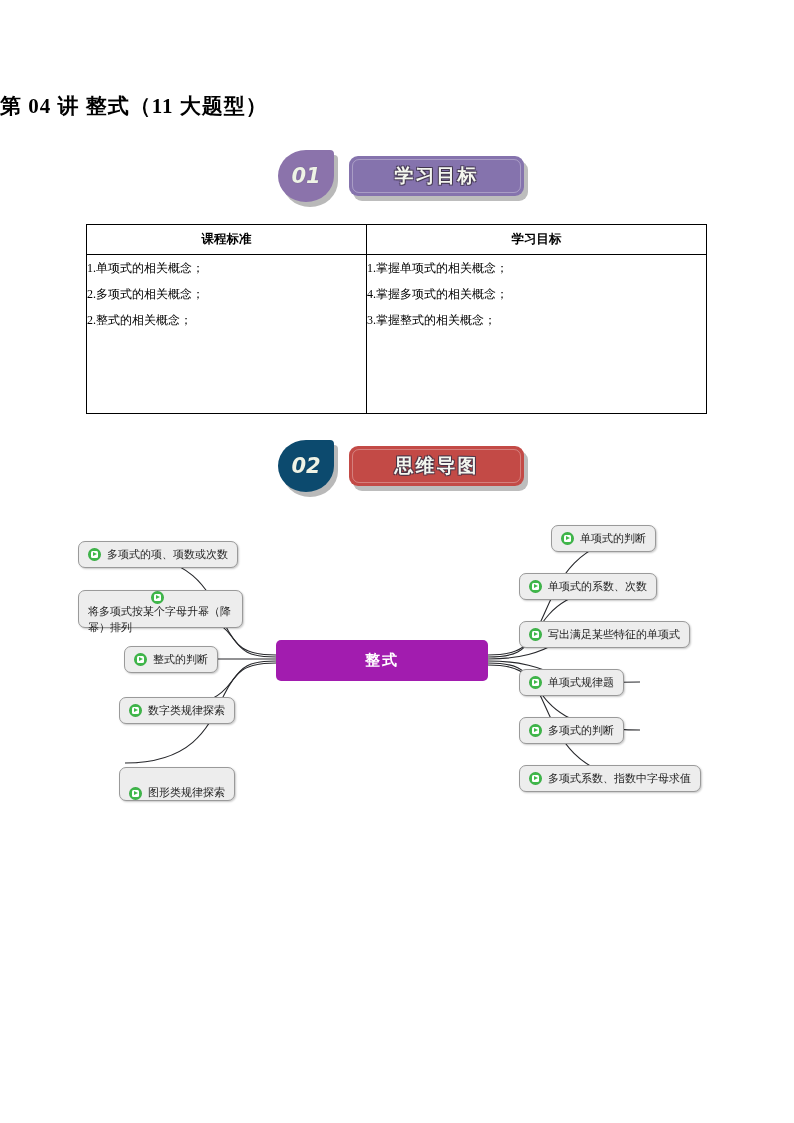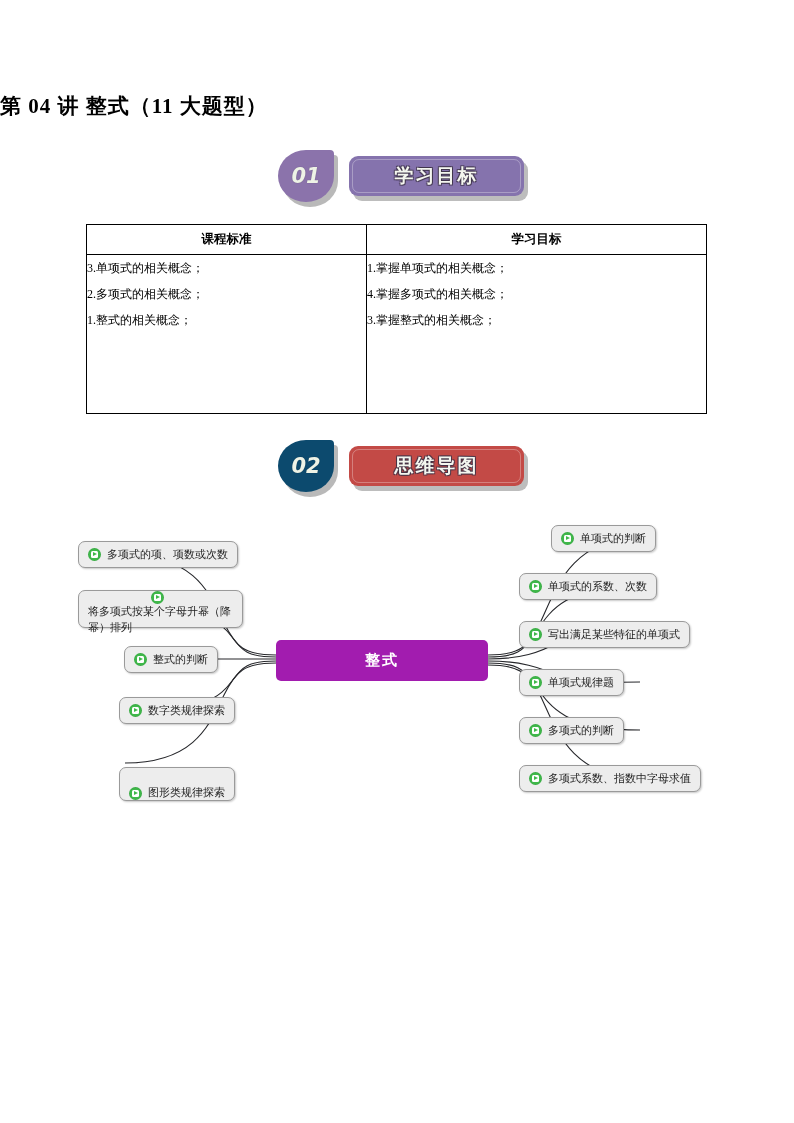--- a/index.html
+++ b/index.html
@@ -215,23 +215,23 @@
 </div>
 
 <table class="obj-table">
   <tbody>
       <tr>
     <th style="width:280px;margin-top:44px;">课程标准</th>
     <th>学习目标</th>
   </tr>
   <tr>
     <td class="obj-cell">
-      <div>3.单项式的相关概念；</div>
+      <div>1.单项式的相关概念；</div>
       <div>2.多项式的相关概念；</div>
-      <div>1.整式的相关概念；</div>
+      <div>2.整式的相关概念；</div>
     </td>
     <td class="obj-cell">
       <div>1.掌握单项式的相关概念；</div>
       <div>4.掌握多项式的相关概念；</div>
       <div>3.掌握整式的相关概念；</div>
     </td>
   </tr>
 </tbody>
   </table>
 

